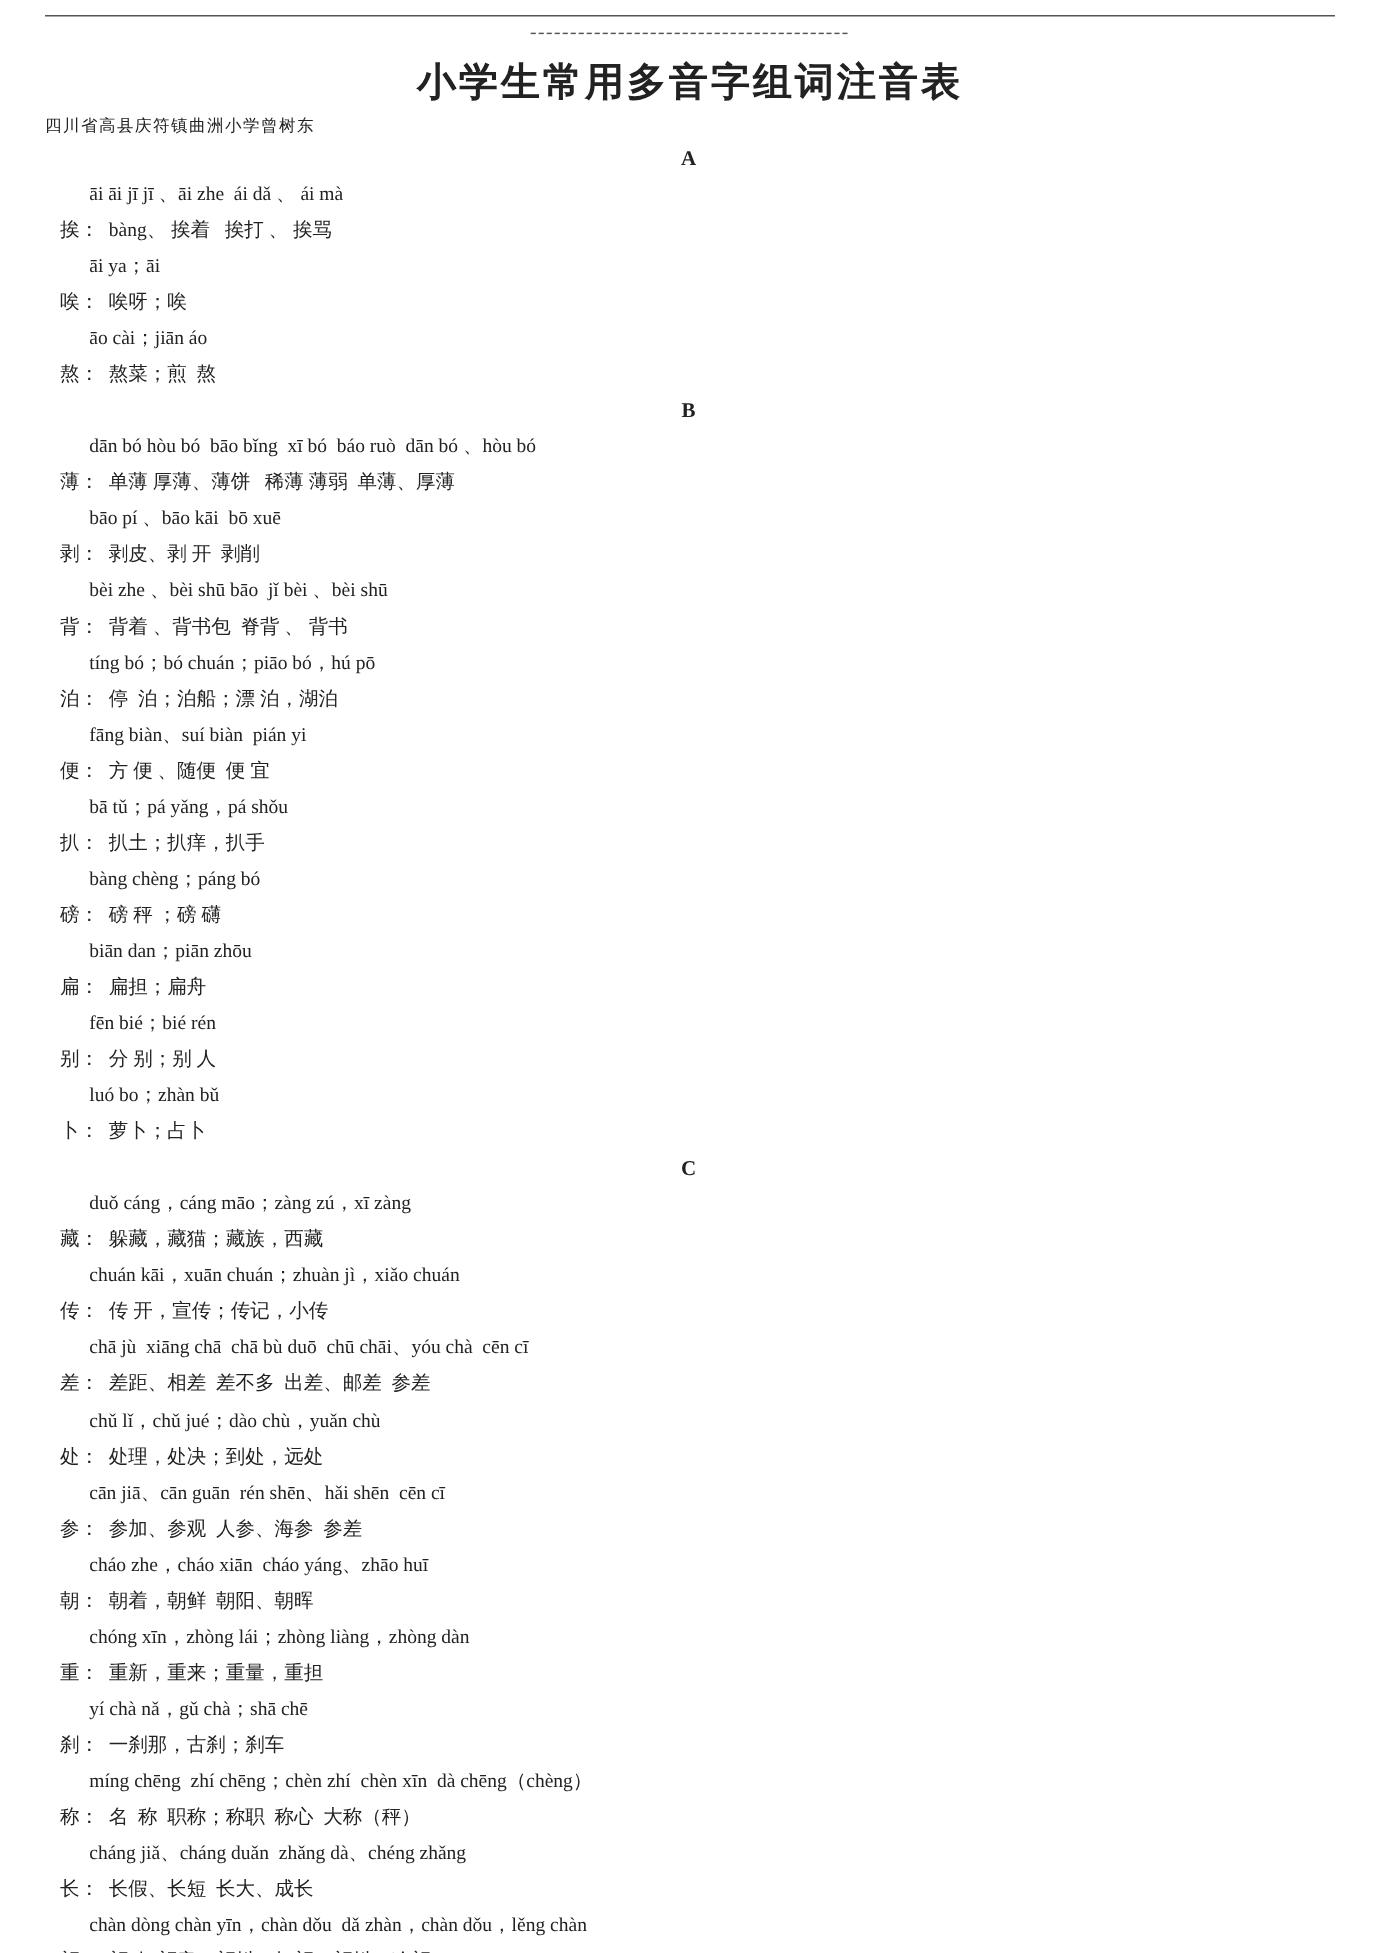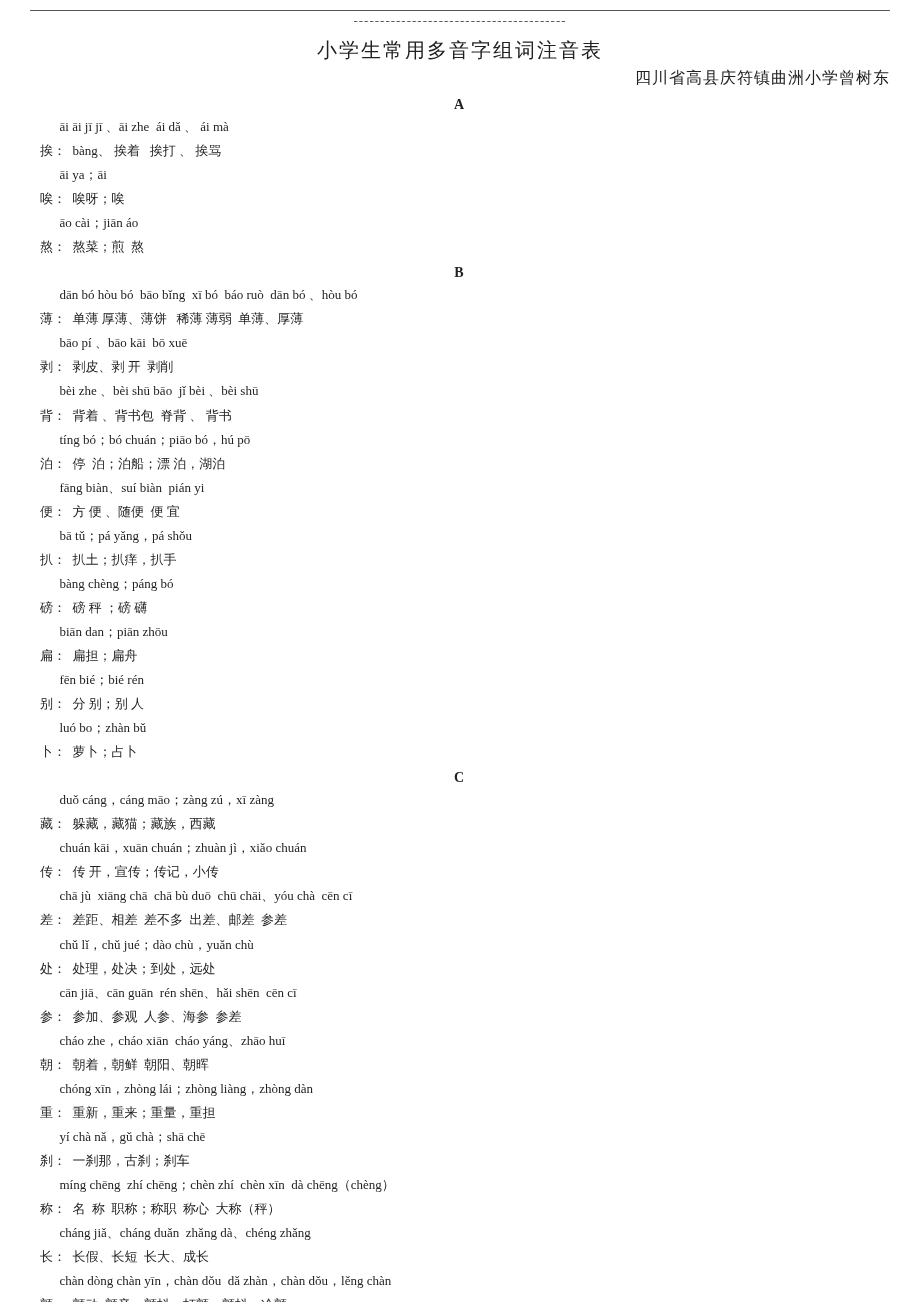--- a/index.html
+++ b/index.html
@@ -30,29 +30,29 @@
     .dashed-top {
       text-align: center;
       font-size: 13px;
       letter-spacing: 1px;
       color: #555;
       margin-bottom: 4px;
       margin-top: 2px;
     }
     .main-title {
       text-align: center;
-      font-size: 20px;
-      font-weight: normal;
+      font-size: 26px;
+      font-weight: bold;
       font-family: "KaiTi","楷体","SimKai",serif;
       margin: 8px 0 4px 0;
       letter-spacing: 2px;
     }
     .subtitle {
-      text-align: right;
-      font-size: 16px;
+      text-align: left;
+      font-size: 11px;
       margin-bottom: 8px;
       letter-spacing: 1px;
     }
     .section-letter {
       text-align: center;
       font-size: 14px;
       font-weight: bold;
       margin: 6px 0 2px 0;
       letter-spacing: 2px;
     }

